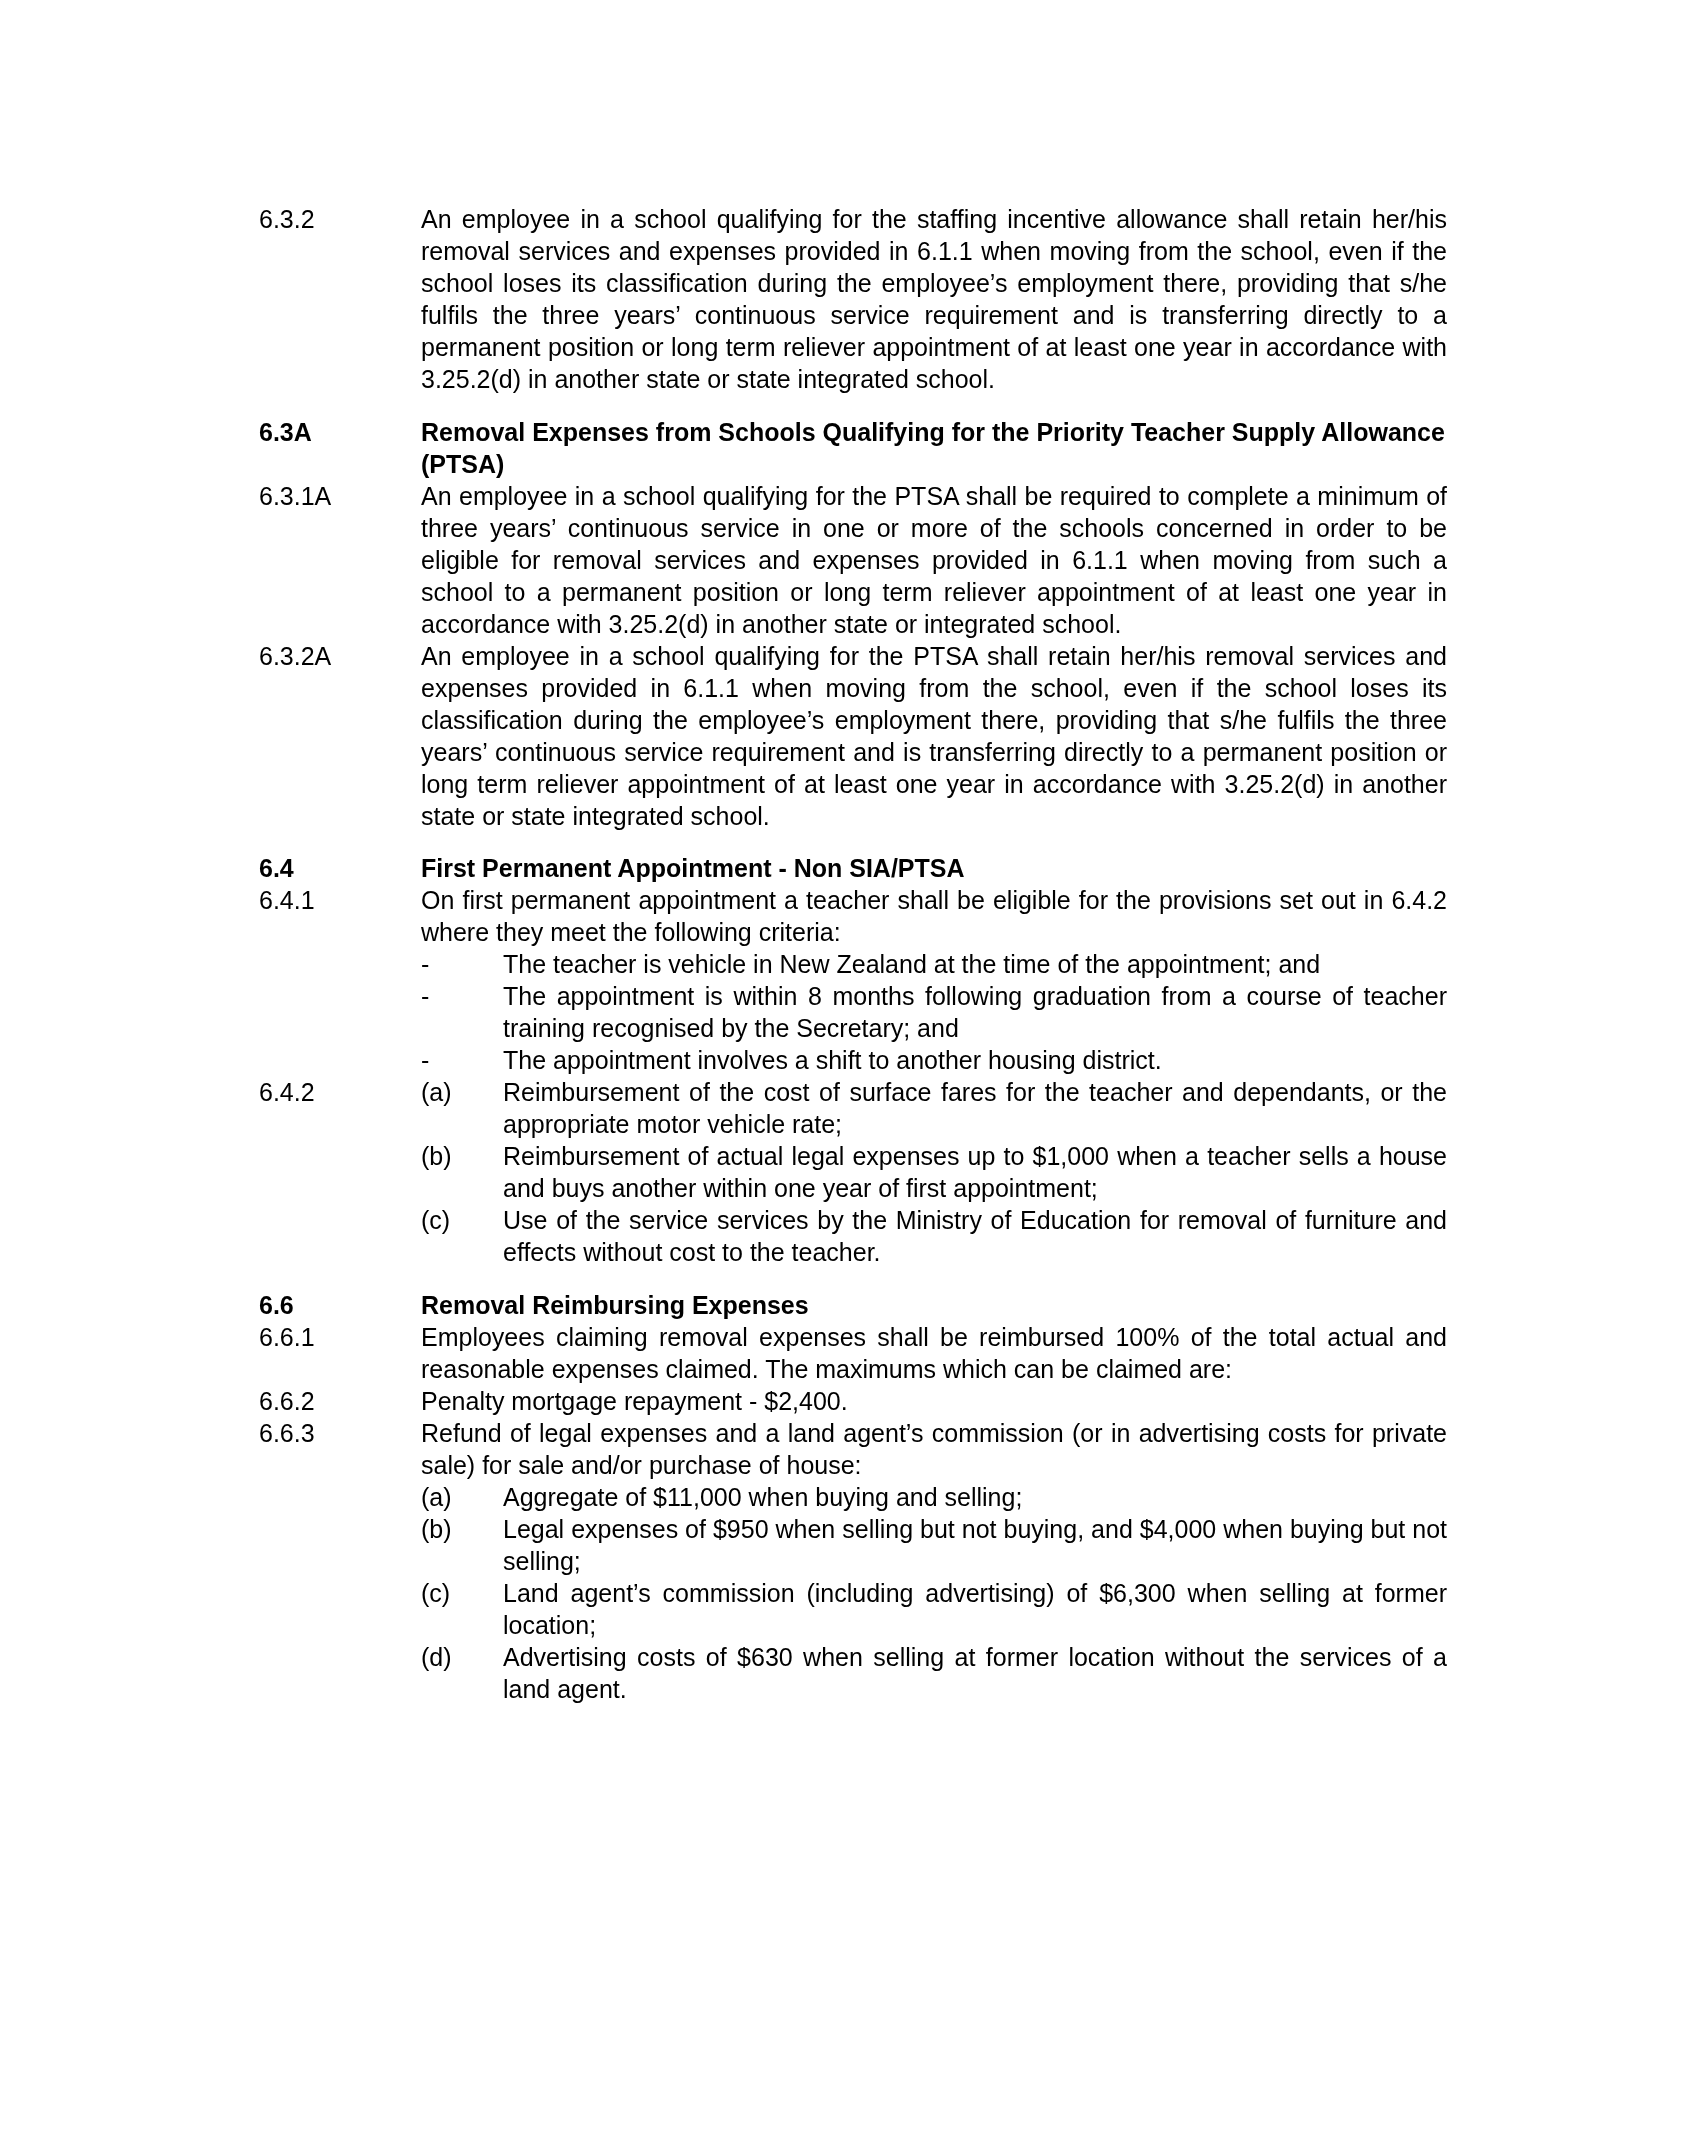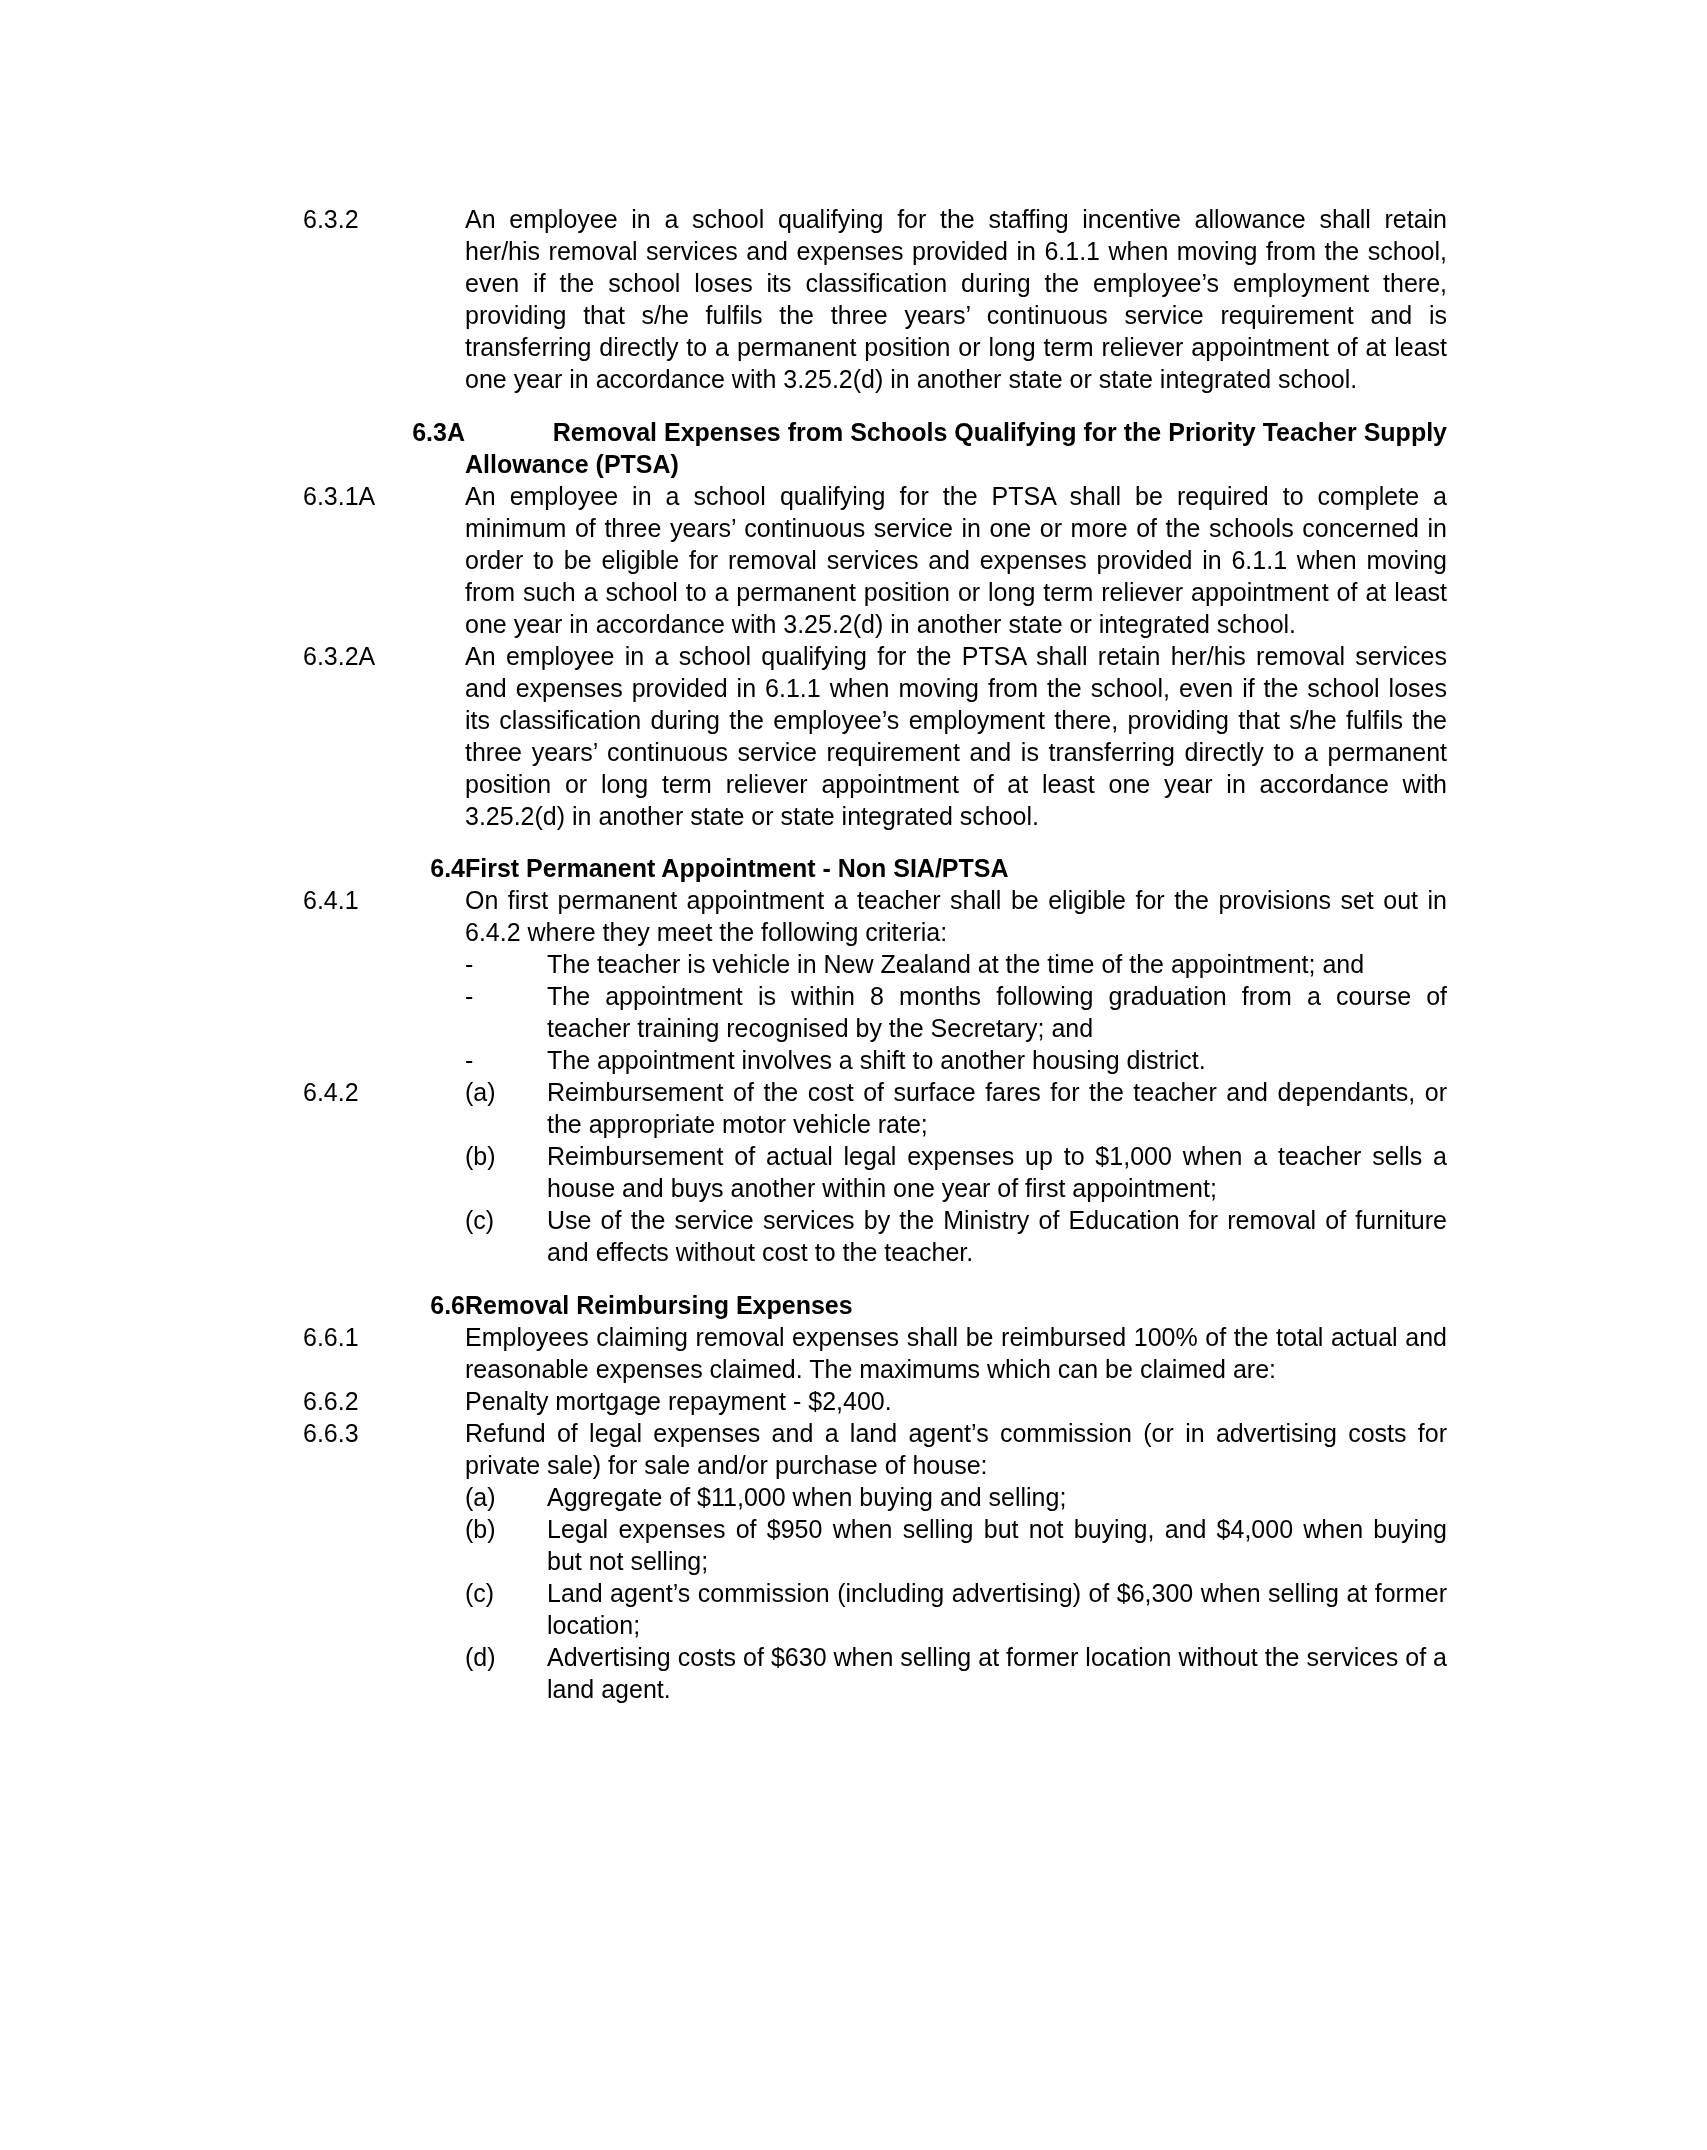--- a/index.html
+++ b/index.html
@@ -27,35 +27,34 @@
       position: absolute;
       left: 259px;
       top: 203px;
       width: 1188px;
       font-size: 25px;
       line-height: 32px;
     }
     .row {
       display: flex;
       align-items: flex-start;
-      margin-left: 44px;
     }
     .num {
       width: 162px;
       flex: 0 0 162px;
       white-space: nowrap;
     }
     .body {
       flex: 1 1 auto;
       text-align: justify;
       text-align-last: left;
     }
     .heading .num, .heading .body {
       font-weight: bold;
-      text-align: right;
+      text-align: left;
     }
     .gap-before {
       margin-top: 20.6px;
     }
     .sub {
       display: flex;
       align-items: flex-start;
     }
     .sub-label {
       width: 82px;

